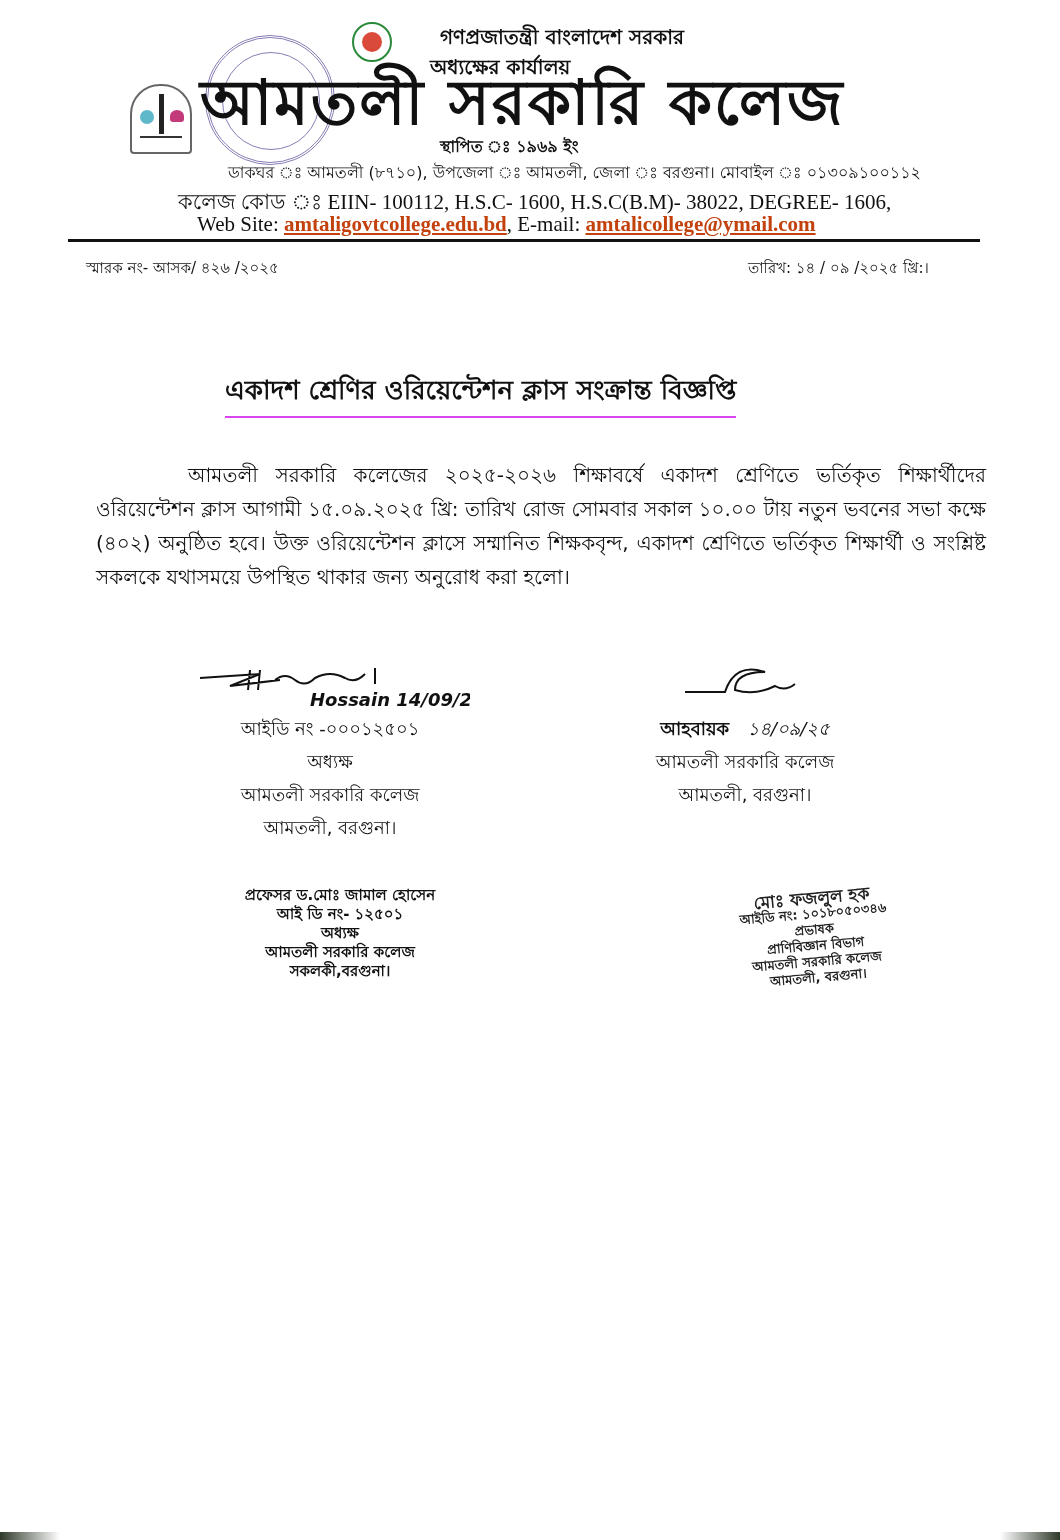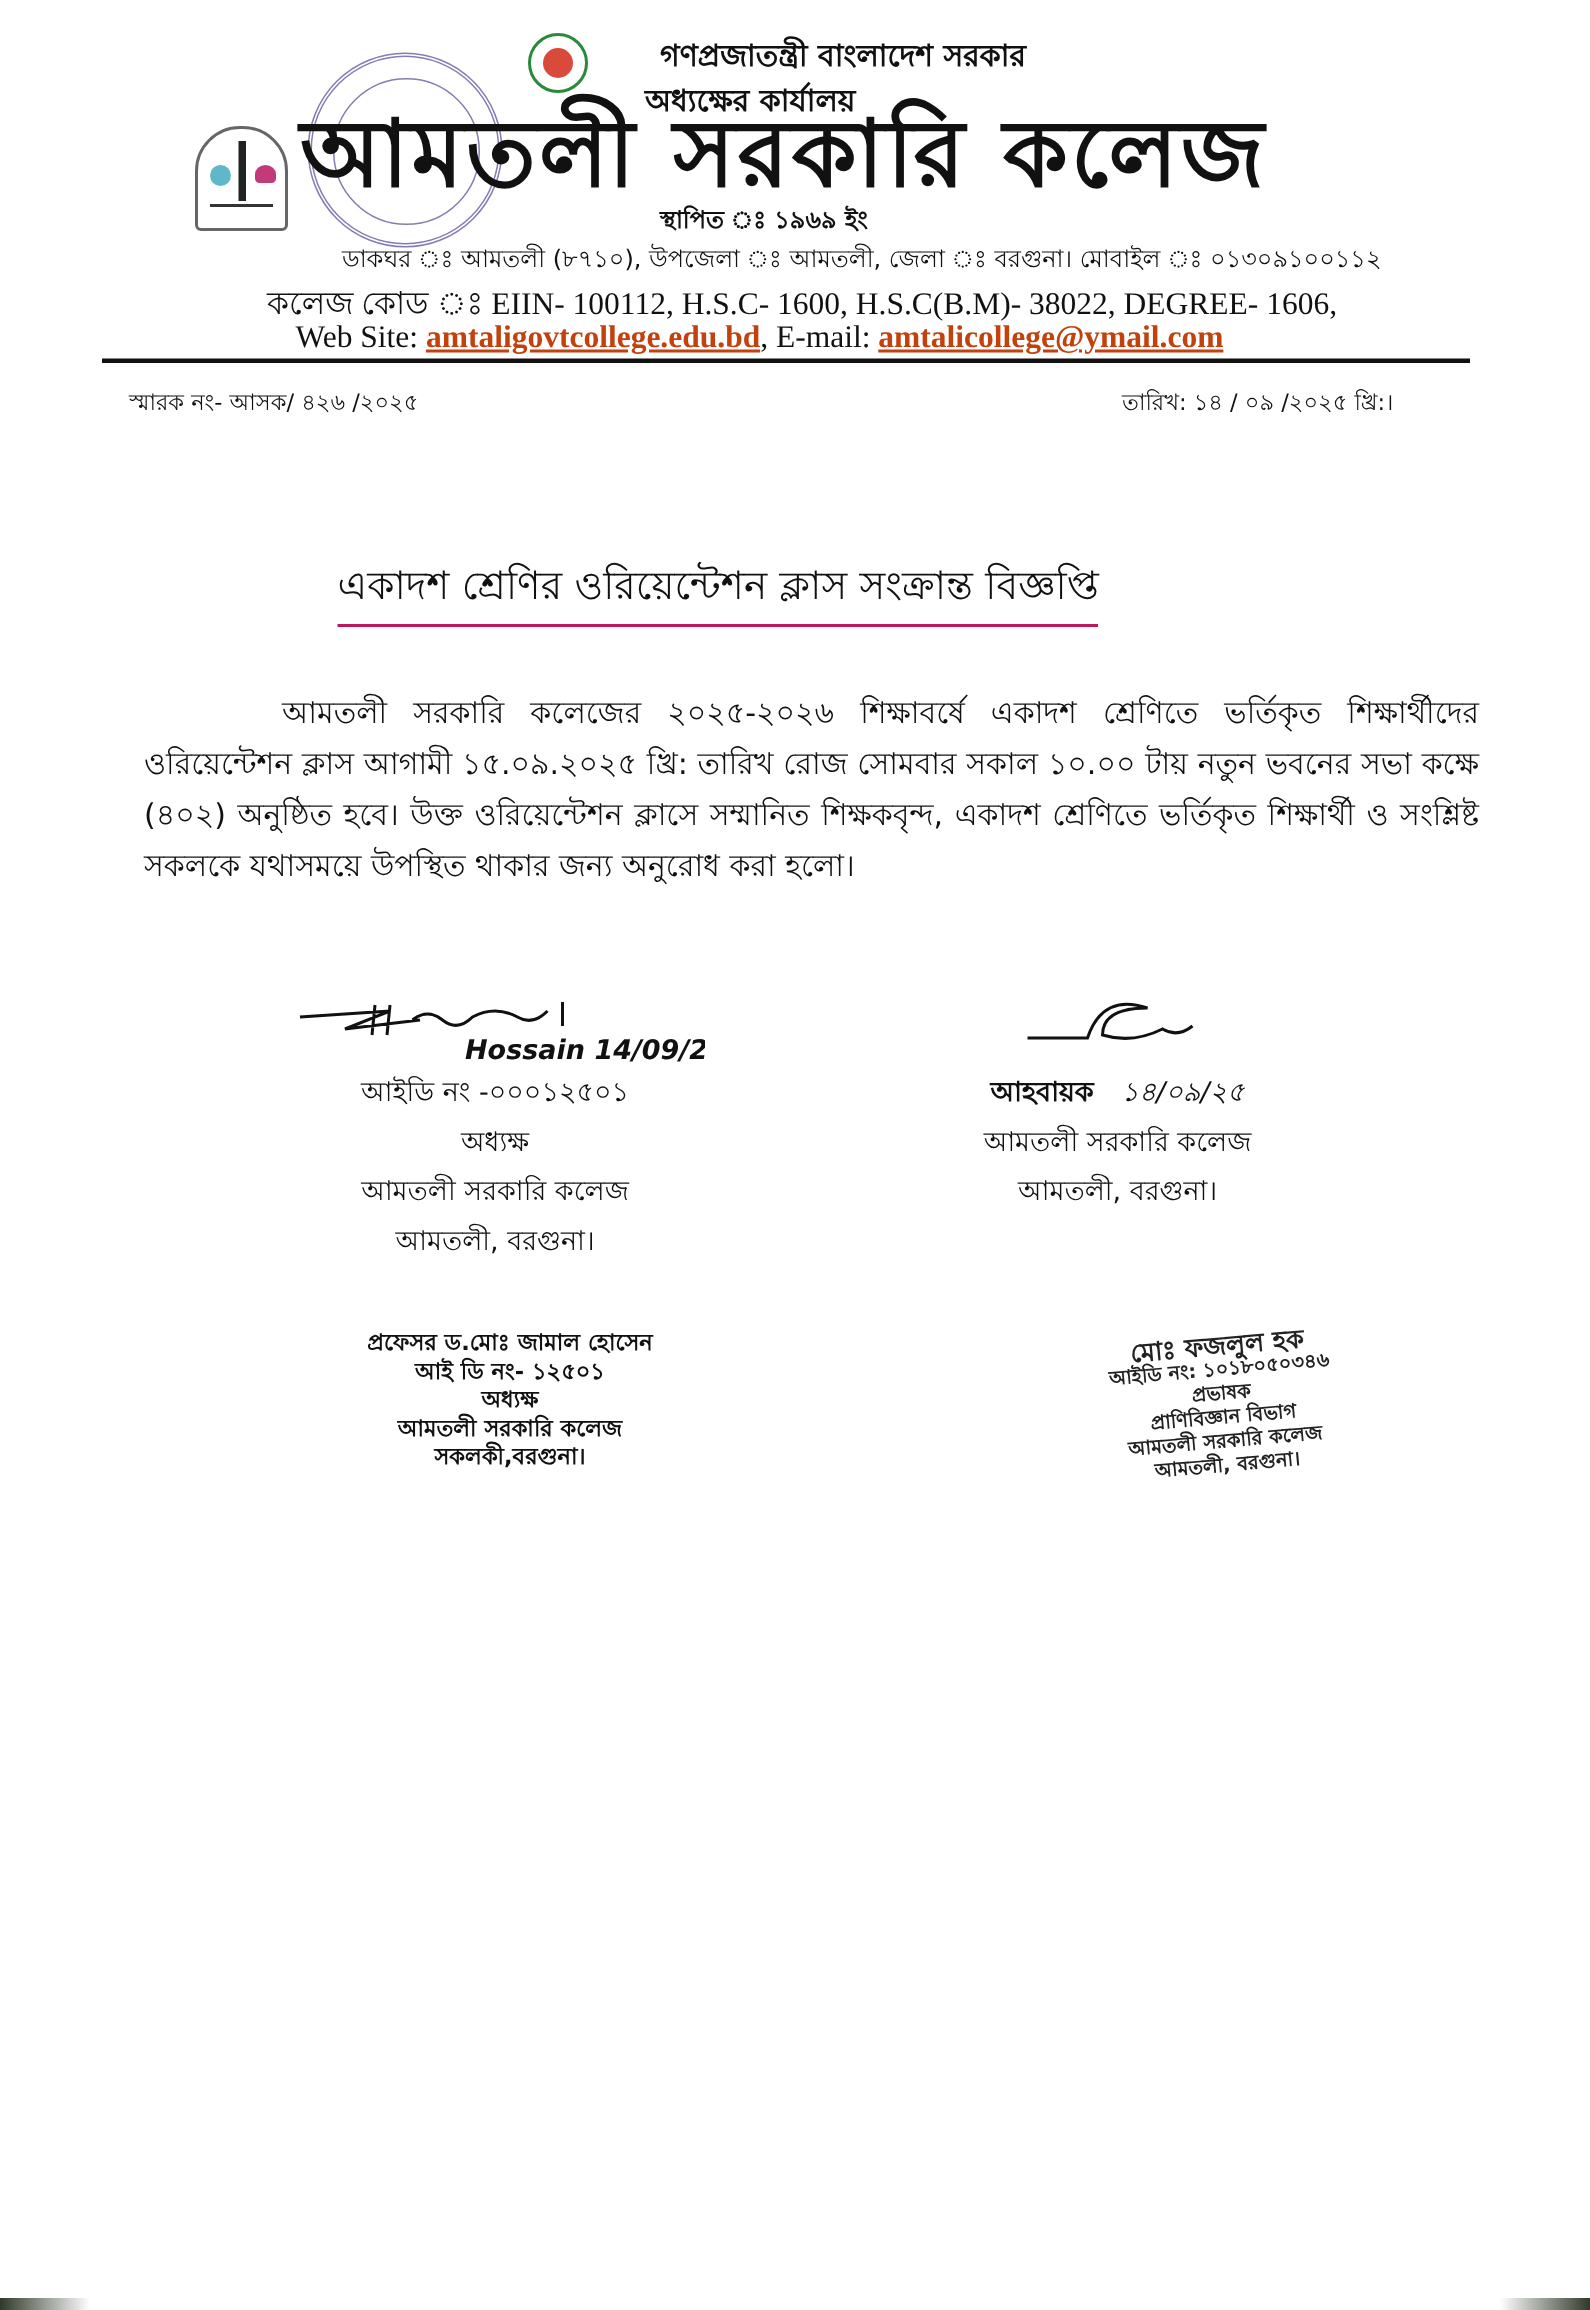--- a/index.html
+++ b/index.html
@@ -31,21 +31,21 @@
   .seal-inner { position: absolute; left: 14px; top: 14px; width: 96px; height: 96px; border-radius: 50%; border: 1px solid #6b5aa0; }
   .college-name { left: 200px; top: 72px; font-size: 62px; font-weight: bold; letter-spacing: 2px; line-height: 1; }
   .established { left: 440px; top: 134px; font-size: 16px; font-weight: bold; }
   .address { left: 228px; top: 160px; font-size: 16px; }
   .codes { left: 178px; top: 186px; font-family: "Liberation Serif", serif; font-size: 21px; }
   .web-line { left: 197px; top: 212px; font-family: "Liberation Serif", serif; font-size: 21px; }
   .web-line a { color: #c2410c; font-weight: bold; text-decoration: underline; }
   .rule { left: 68px; top: 239px; width: 912px; height: 3px; background: #111; }
   .memo { left: 86px; top: 256px; font-size: 15px; }
   .date { left: 748px; top: 256px; font-size: 15px; }
-  .notice-title { left: 225px; top: 370px; font-size: 26px; font-weight: normal; border-bottom: 2px solid #be185d; padding-bottom: 2px; }
+  .notice-title { left: 225px; top: 370px; font-size: 26px; font-weight: bold; border-bottom: 2px solid #d946ef; padding-bottom: 2px; }
   .body-text {
     left: 96px; top: 458px; width: 890px; font-size: 20px; line-height: 34px; text-align: justify; text-indent: 92px;
   }
   .sign-left { left: 190px; top: 660px; width: 280px; }
   .sign-right { left: 585px; top: 660px; width: 320px; }
   .scribble { height: 52px; position: relative; font-weight: bold; }
   .scribble svg { position: absolute; left: 0; top: 0; }
   .sig-line { font-size: 18px; line-height: 33px; }
   .sig-bold { font-weight: bold; }
   .stamp-left { left: 225px; top: 886px; width: 230px; font-size: 15px; line-height: 19px; font-weight: bold; }

